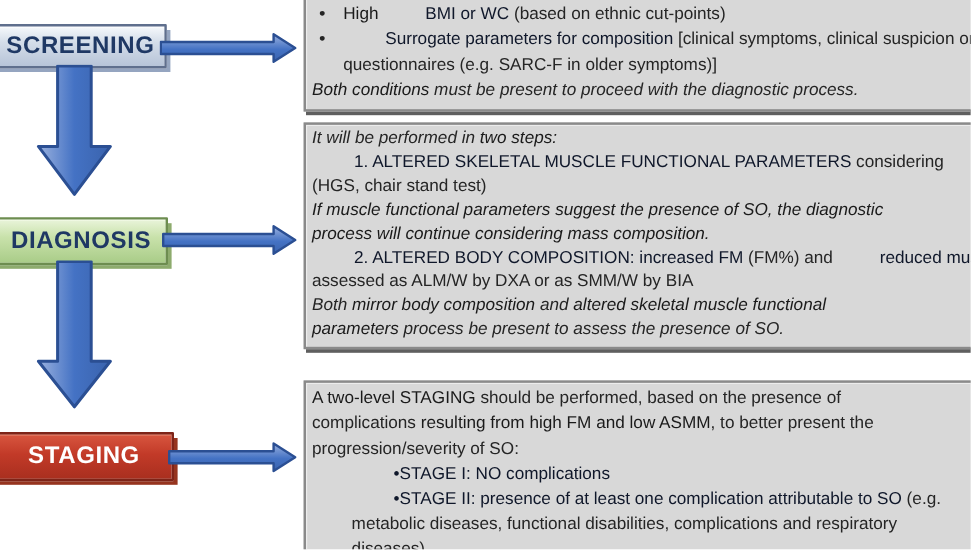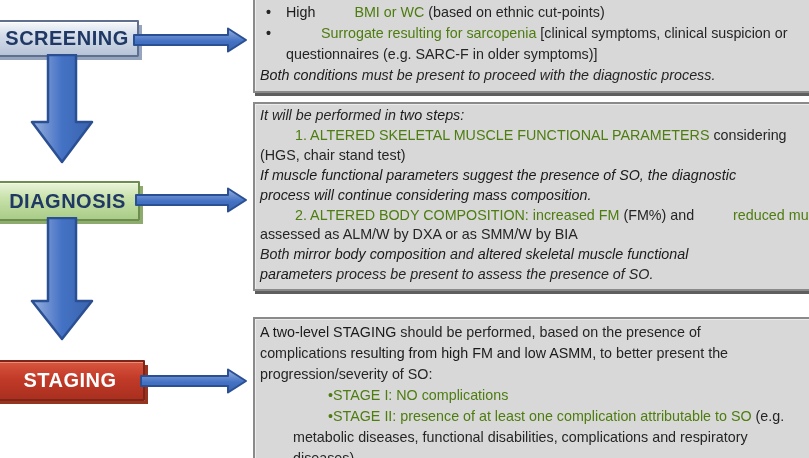--- a/index.html
+++ b/index.html
@@ -45,21 +45,21 @@
   .box2 .line{line-height:19.9px;}
   .box3{top:317px;padding:3px 6px 6px 5px;font-size:14.3px;}
   .box3 .line{line-height:21px;}
   .line{white-space:nowrap;}
   .line.bullet{padding-left:6px;}
   .line.hang{padding-left:26px;}
   .line.stage{padding-left:33px;}
   .line .bul{display:inline-block;width:20px;font-weight:bold;}
   .b{font-weight:normal;color:#1a1a1a;}
   .i{font-style:italic;}
-  .navy{color:#4d7c0f;padding-left:35px;}
+  .navy{color:#0f172a;padding-left:35px;}
 </style>
 </head>
 <body>
 
 <div class="canvas">
 
   <svg width="0" height="0" style="position:absolute">
     <defs>
       <linearGradient id="gradH" x1="0" y1="0" x2="1" y2="0">
         <stop offset="0" stop-color="#9AB1DE"></stop>
@@ -96,21 +96,21 @@
 
   <svg class="arrow" style="left:30px;top:54px" width="64" height="110" viewBox="0 0 64 110">
     <polygon points="18,1 46,1 46,68 62,68 32,108 2,68 18,68" fill="url(#gradH)" stroke="#2B4F93" stroke-width="2.5" stroke-linejoin="round"></polygon>
   </svg>
   <svg class="arrow" style="left:30px;top:217px" width="64" height="124" viewBox="0 0 64 124">
     <polygon points="18,1 46,1 46,84 62,84 32,122 2,84 18,84" fill="url(#gradH)" stroke="#2B4F93" stroke-width="2.5" stroke-linejoin="round"></polygon>
   </svg>
 
   <div class="info-box box1">
       <div class="line bullet"><span class="bul">•</span><span class="b">High </span><span class="b navy">BMI or WC</span><span> (based on ethnic cut-points)</span></div>
-      <div class="line bullet"><span class="bul">•</span><span class="b navy">Surrogate resulting for sarcopenia</span><span> [clinical symptoms, clinical suspicion or</span></div>
+      <div class="line bullet"><span class="bul">•</span><span class="b navy">Surrogate parameters for composition</span><span> [clinical symptoms, clinical suspicion or</span></div>
       <div class="line hang"><span>questionnaires (e.g. SARC-F in older symptoms)]</span></div>
       <div class="line"><span class="b i">Both conditions</span><span class="i"> must be present to proceed with the diagnostic process.</span></div>
     </div>
   <div class="info-box box2">
       <div class="line"><span class="i">It will be performed in </span><span class="b i">two steps:</span></div>
       <div class="line"><span class="b navy">1. ALTERED SKELETAL MUSCLE FUNCTIONAL PARAMETERS</span><span> considering </span><span class="b navy">strength</span></div>
       <div class="line"><span>(HGS, chair stand test)</span></div>
       <div class="line"><span class="b i">If muscle functional parameters suggest the presence of SO, the diagnostic</span></div>
       <div class="line"><span class="b i">process will continue considering mass composition.</span></div>
       <div class="line"><span class="b navy">2. ALTERED BODY COMPOSITION: increased FM</span><span> (FM%) and </span><span class="b navy">reduced muscle mass</span></div>

